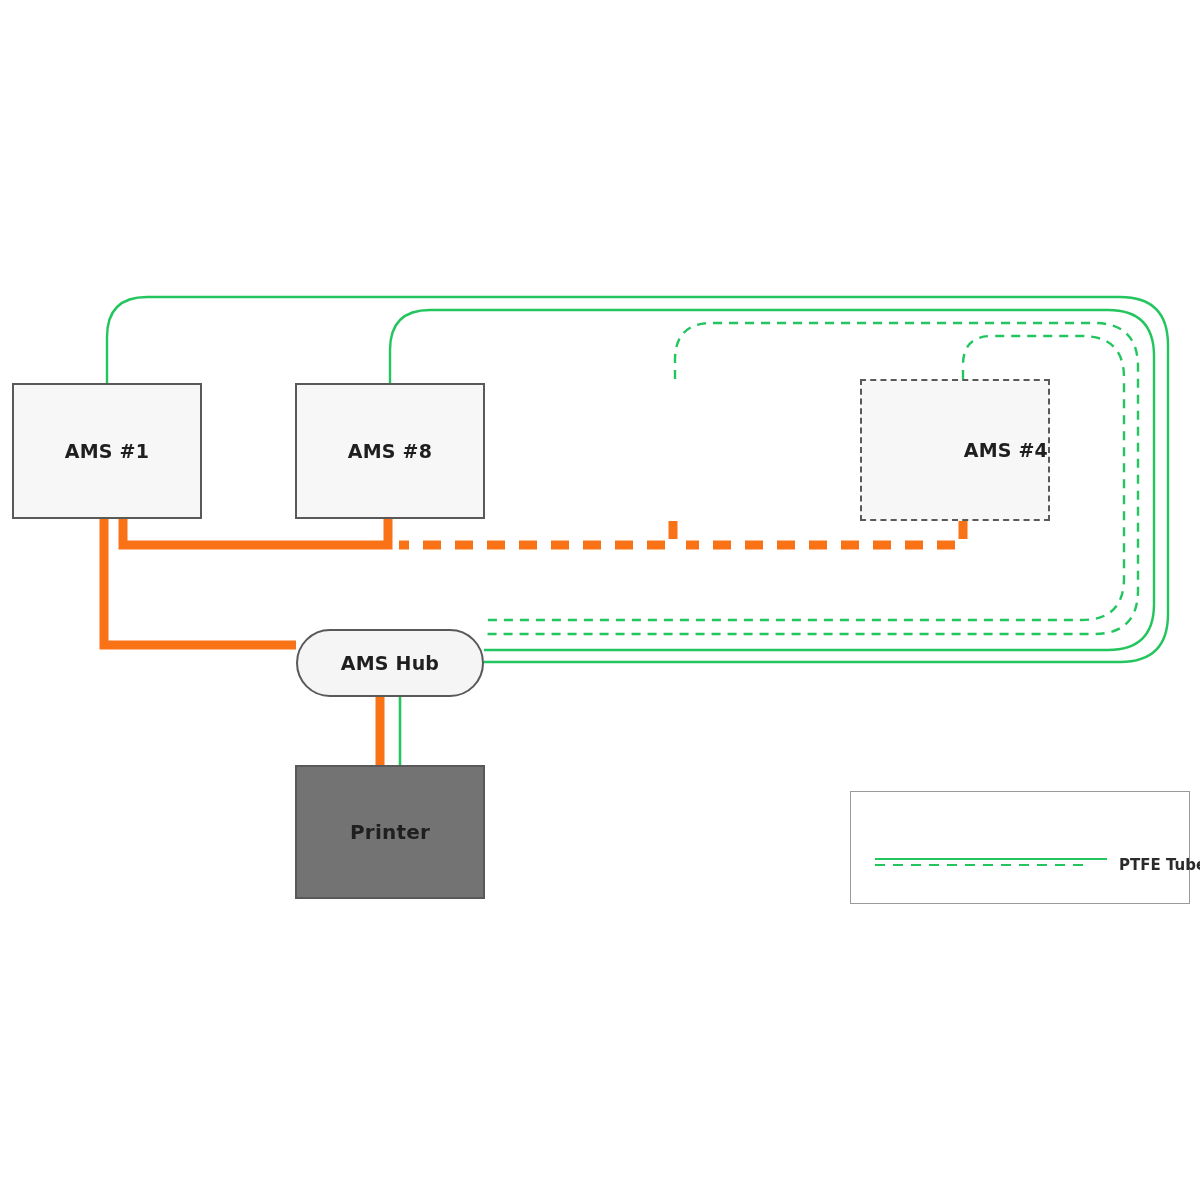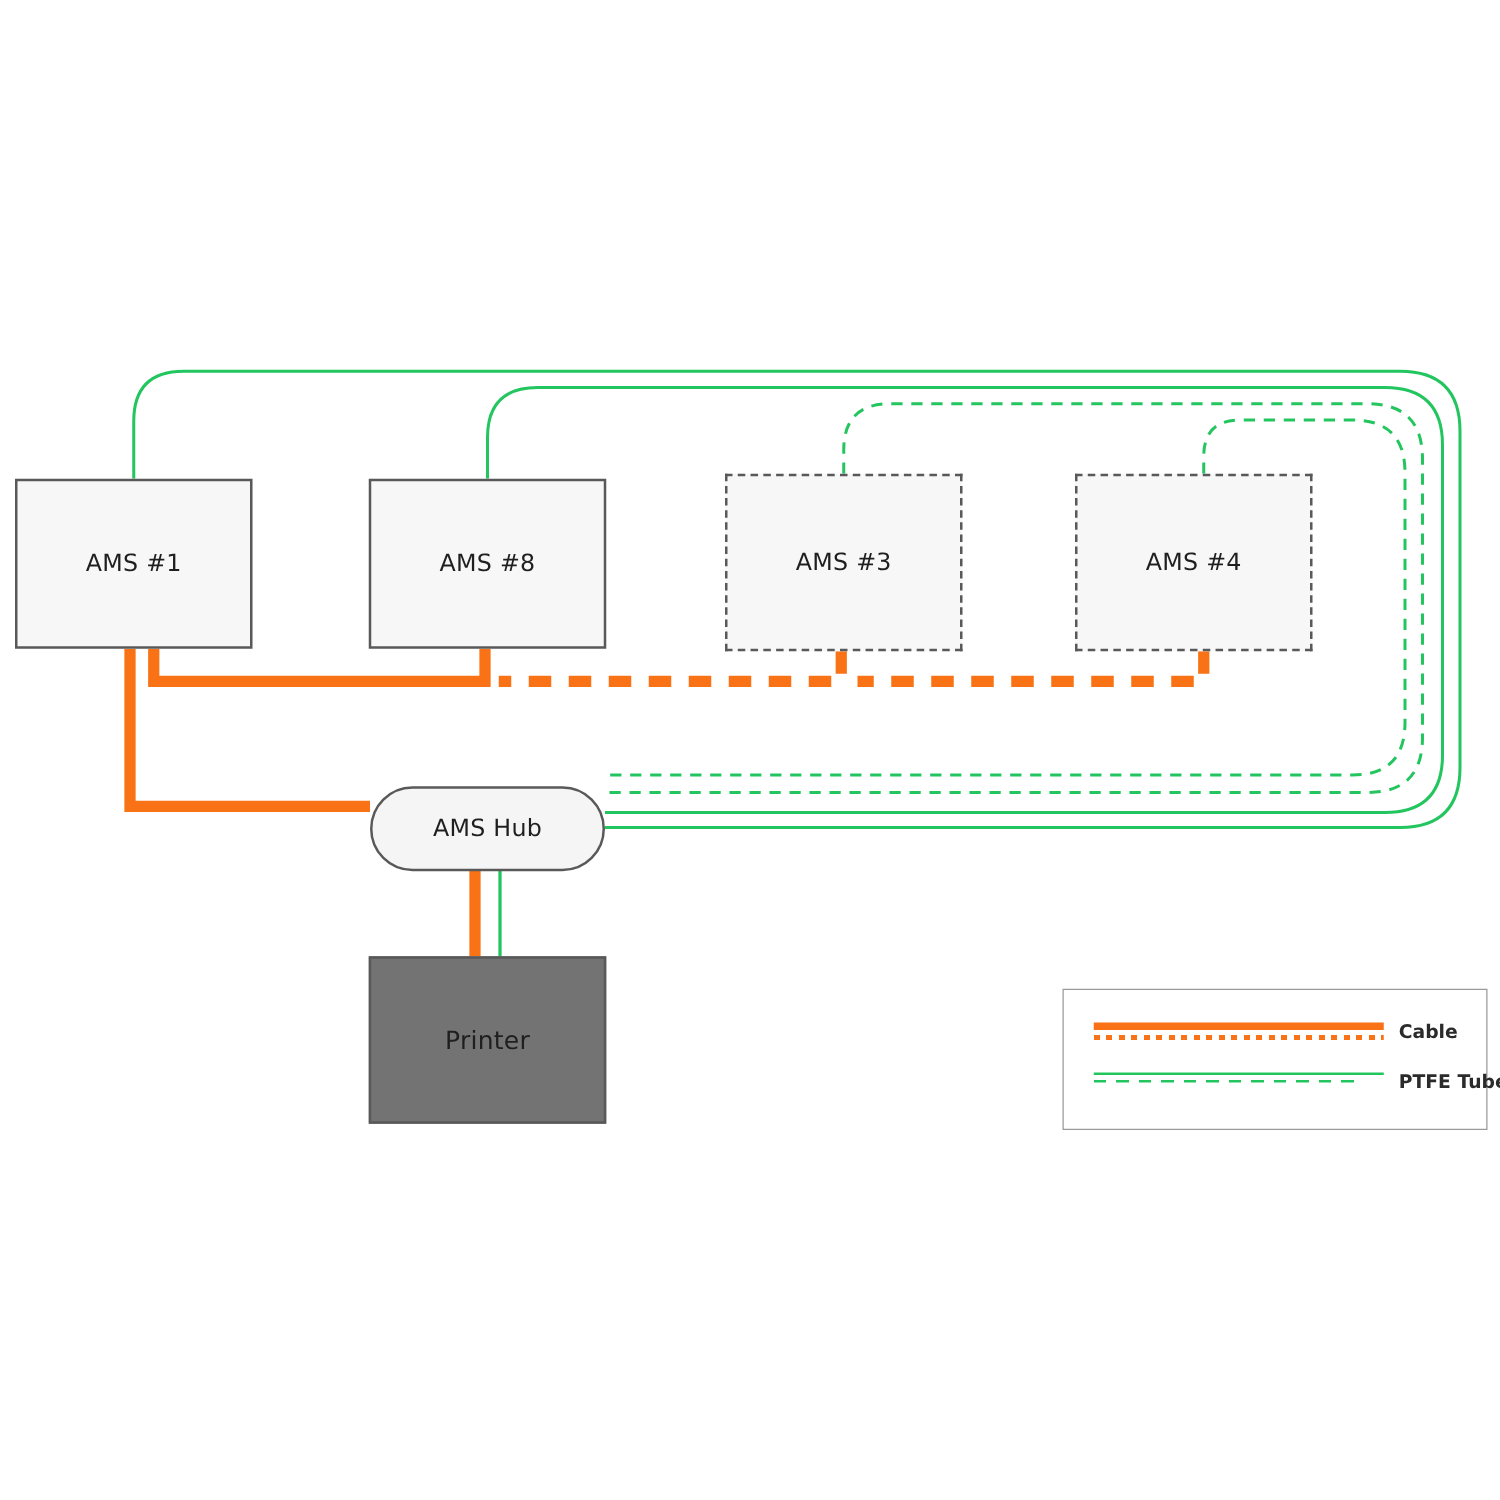--- a/index.html
+++ b/index.html
@@ -24,21 +24,21 @@
     height: 1200px;
   }
   .node {
     position: absolute;
     box-sizing: border-box;
     background: #f7f7f7;
     display: flex;
     align-items: center;
     justify-content: center;
     color: #1f1f1f;
-    font-weight: normal;
+    font-weight: bold;
     letter-spacing: 0.2px;
   }
   .node-solid {
     border: 2.5px solid #595959;
   }
   .node-dashed {
     border: 2px dashed #595959;
   }
   .node-pill {
     border: 2.5px solid #595959;
@@ -151,45 +151,35 @@
   </svg>
 
   <div class="node node-solid" id="n-ams1" style="left: 12px; top: 383px; width: 190px; height: 136px; font-size: 19px; border-color: rgb(89, 89, 89); background: rgb(247, 247, 247);">
     <span class="node-label">AMS #1</span>
   </div>
 
   <div class="node node-solid" id="n-ams2" style="left: 295px; top: 383px; width: 190px; height: 136px; font-size: 19px; border-color: rgb(89, 89, 89); background: rgb(247, 247, 247);">
     <span class="node-label">AMS #8</span>
   </div>
 
-  <div class="node node-dashed" id="n-ams3" style="left: 580px; top: 379px; width: 190px; height: 142px; font-size: 19px; border-color: rgb(89, 89, 89); background: rgb(247, 247, 247);">
-    <span class="node-label">AMS #3</span>
-  </div>
 
-  <div class="node node-dashed" id="n-ams4" style="left: 860px; top: 379px; width: 190px; height: 142px; font-size: 19px; border-color: rgb(89, 89, 89); background: rgb(247, 247, 247);">
+  <div class="node node-dashed" id="n-ams4" style="left: 860px; top: 379px; width: 190px; height: 142px; font-size: 19px; border-color: rgb(89, 89, 89); background: rgb(247, 247, 247); justify-content: flex-end;">
     <span class="node-label">AMS #4</span>
   </div>
 
   <div class="node node-pill" id="n-hub" style="left: 296px; top: 605px; width: 188px; height: 68px; font-size: 19px; border-color: rgb(89, 89, 89);">
     <span class="node-label">AMS Hub</span>
   </div>
 
   <div class="node node-solid" id="n-printer" style="left: 295px; top: 765px; width: 190px; height: 134px; font-size: 20px; border-color: rgb(89, 89, 89); background: #737373;">
     <span class="node-label">Printer</span>
   </div>
 
   <div id="legend" style="left: 850px; top: 791px; width: 340px; height: 113px; border-color: rgb(154, 154, 154);">
 
-    <div class="legend-row" id="legend-row-0" style="left: 24px; top: 22px;">
-      <span class="legend-swatch">
-        <span class="ln" id="lg0-solid" style="top: 4px; height: 6px; background: rgb(249, 115, 22);"></span>
-        <span class="ln" id="lg0-dash" style="top: 14px; height: 4px; background-image: repeating-linear-gradient(to right, rgb(249, 115, 22) 0px, rgb(249, 115, 22) 5px, transparent 5px, transparent 10px); right: 0px;"></span>
-      </span>
-      <span class="legend-text">Cable</span>
-    </div>
 
     <div class="legend-row" id="legend-row-1" style="left: 24px; top: 62px;">
       <span class="legend-swatch">
         <span class="ln" id="lg1-solid" style="top: 4px; height: 2.2px; background: rgb(34, 197, 94);"></span>
         <span class="ln" id="lg1-dash" style="top: 10.2px; height: 2.2px; background-image: repeating-linear-gradient(to right, rgb(34, 197, 94) 0px, rgb(34, 197, 94) 10px, transparent 10px, transparent 18px); right: 22px;"></span>
       </span>
       <span class="legend-text">PTFE Tube</span>
     </div>
 
   </div>

